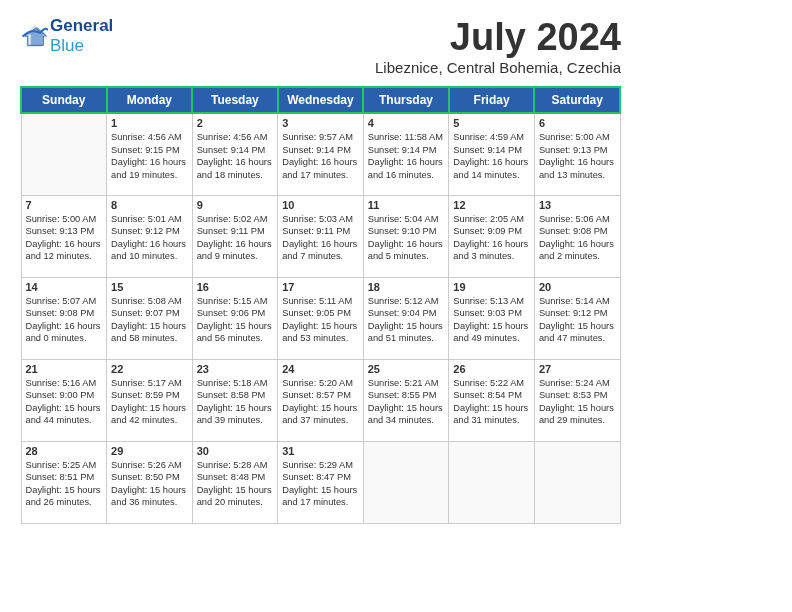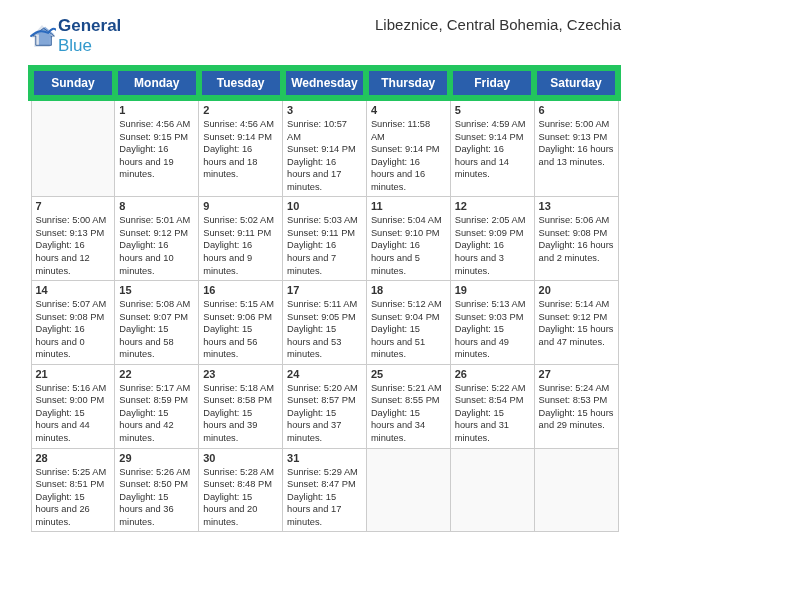--- a/index.html
+++ b/index.html
@@ -5,21 +5,21 @@
     * { box-sizing: border-box; margin: 0; padding: 0; }
     body {
       font-family: Arial, sans-serif;
       background: #fff;
       width: 792px;
       height: 612px;
       overflow: hidden;
     }
     .page {
       width: 641px;
-      padding: 16px 20px 10px 28px;
+      padding: 16px 20px 10px 20px;
     }
     .header {
       display: flex;
       justify-content: space-between;
       align-items: flex-start;
       margin-bottom: 10px;
     }
     .logo {
       display: flex;
       align-items: center;
@@ -47,21 +47,21 @@
       border-collapse: collapse;
       table-layout: fixed;
     }
     .day-header {
       background-color: #2a5fac;
       color: #fff;
       font-size: 12px;
       font-weight: bold;
       text-align: center;
       padding: 5px 2px;
-      border: 6px solid #22c55e;
+      border: 2px solid #22c55e;
     }
     .cal-cell {
       vertical-align: top;
       border: 1px solid #ccc;
       padding: 3px 4px;
       font-size: 9.5px;
       color: #333;
       height: 82px;
       width: 14.28%;
     }
@@ -94,20 +94,21 @@
       <div>
         <div style="font-size:17px;font-weight:bold;color:#1a4a8a;line-height:1.15;">
           <span>General</span>
         </div>
         <div style="font-size:17px;font-weight:normal;color:#3399cc;line-height:1.15;">
           <span>Blue</span>
         </div>
       </div>
     </div>
     <div class="title-block">
+      <div class="month-title">July 2024</div>
       <div class="location-title">Libeznice, Central Bohemia, Czechia</div>
     </div>
   </div>
 
   <table>
     <thead>
       <tr id="weekday-header-row">
           <th class="day-header">Sunday</th>
           <th class="day-header">Monday</th>
           <th class="day-header">Tuesday</th>
@@ -127,21 +128,21 @@
             <div class="cell-line">Daylight: 16 hours and 19 minutes.</div>
           </td>
           <td class="cal-cell">
             <div class="day-num">2</div>
             <div class="cell-line">Sunrise: 4:56 AM</div>
             <div class="cell-line">Sunset: 9:14 PM</div>
             <div class="cell-line">Daylight: 16 hours and 18 minutes.</div>
           </td>
           <td class="cal-cell">
             <div class="day-num">3</div>
-            <div class="cell-line">Sunrise: 10:57 AM</div>
+            <div class="cell-line">Sunrise: 9:57 AM</div>
             <div class="cell-line">Sunset: 9:14 PM</div>
             <div class="cell-line">Daylight: 16 hours and 17 minutes.</div>
           </td>
           <td class="cal-cell">
             <div class="day-num">4</div>
             <div class="cell-line">Sunrise: 11:58 AM</div>
             <div class="cell-line">Sunset: 9:14 PM</div>
             <div class="cell-line">Daylight: 16 hours and 16 minutes.</div>
           </td>
           <td class="cal-cell">

